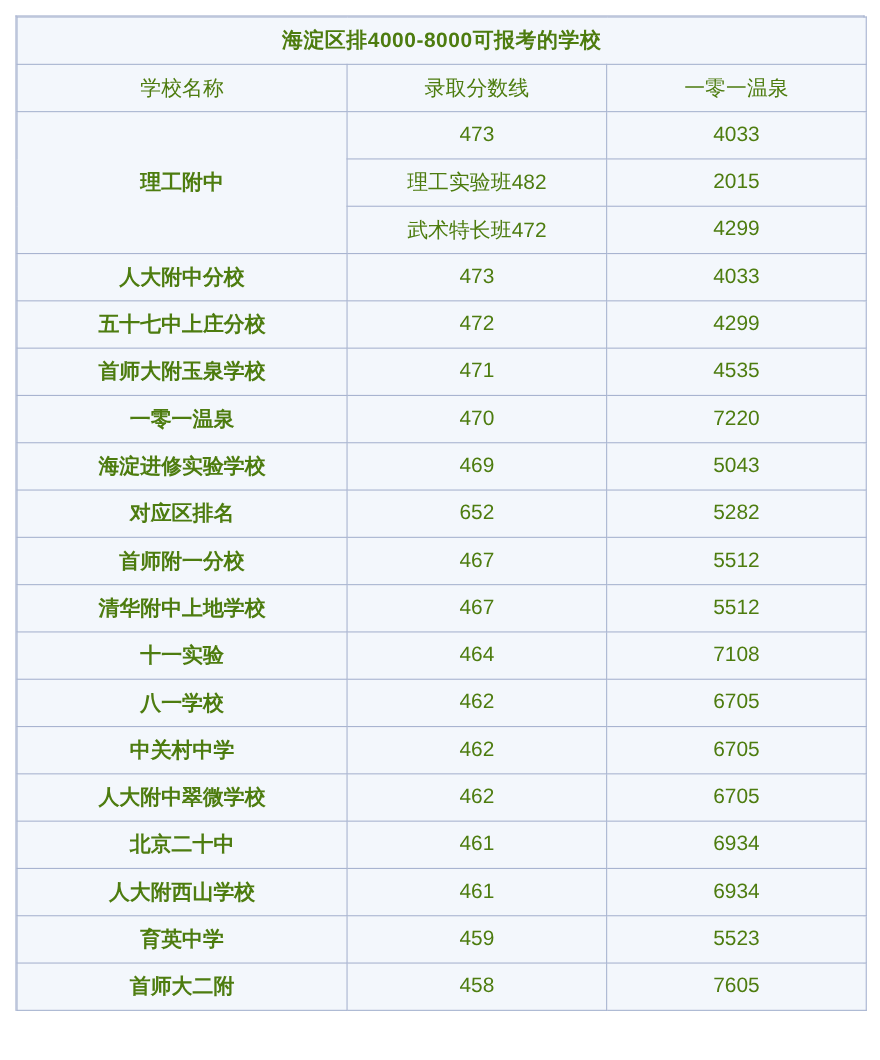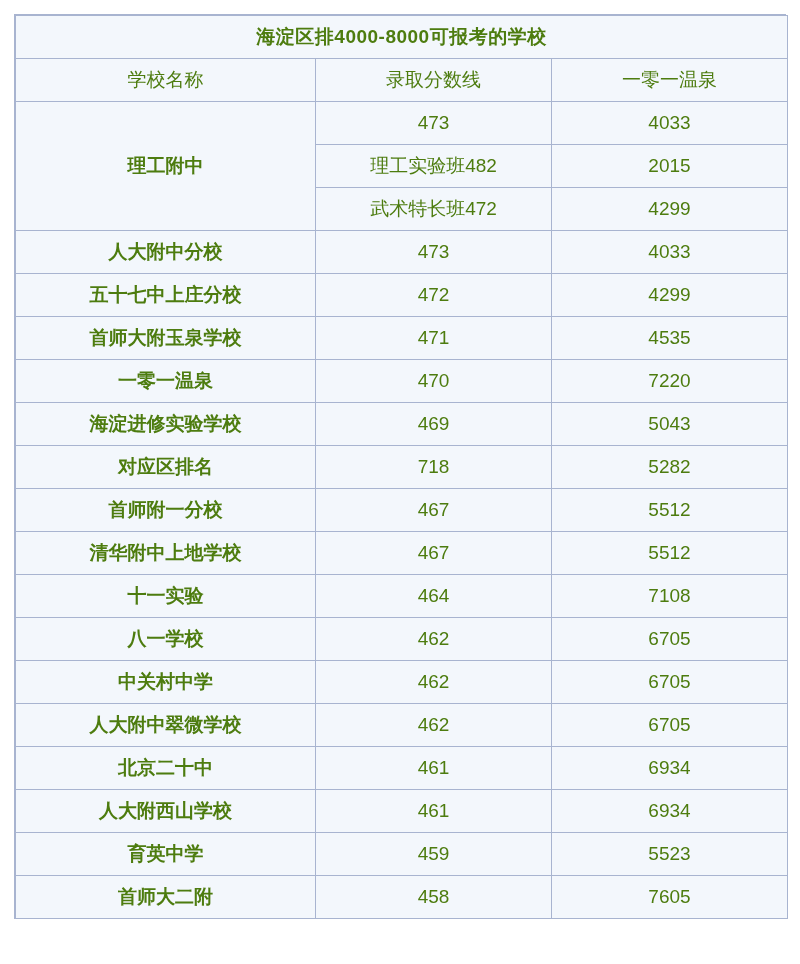--- a/index.html
+++ b/index.html
@@ -130,21 +130,21 @@
           <td class="score">470</td>
           <td class="rank">7220</td>
         </tr>
         <tr>
           <td class="school">海淀进修实验学校</td>
           <td class="score">469</td>
           <td class="rank">5043</td>
         </tr>
         <tr>
           <td class="school">对应区排名</td>
-          <td class="score">718</td>
+          <td class="score">652</td>
           <td class="rank">5282</td>
         </tr>
         <tr>
           <td class="school">首师附一分校</td>
           <td class="score">467</td>
           <td class="rank">5512</td>
         </tr>
         <tr>
           <td class="school">清华附中上地学校</td>
           <td class="score">467</td>

